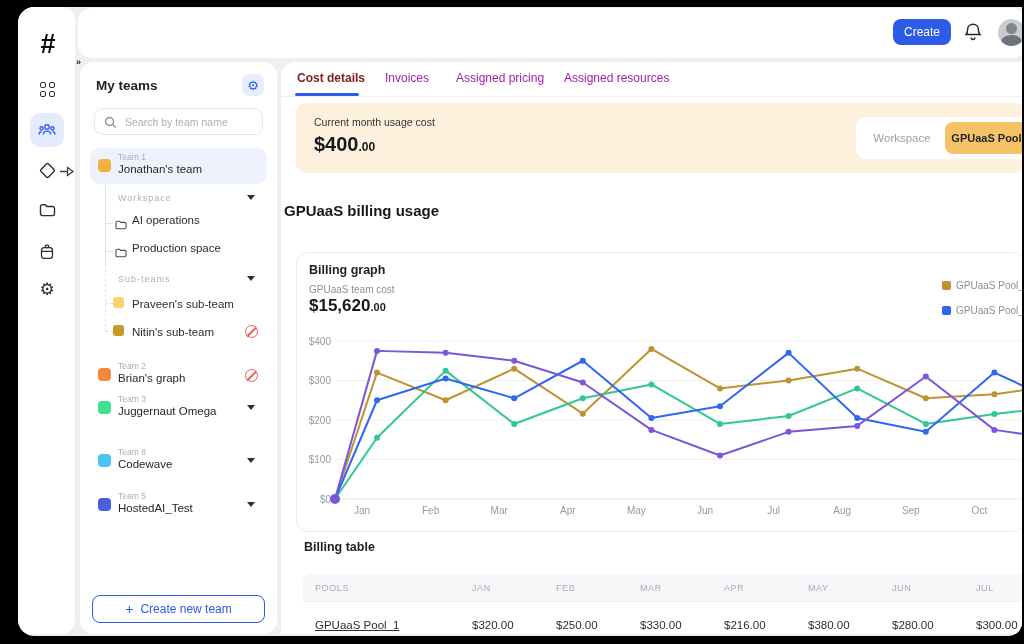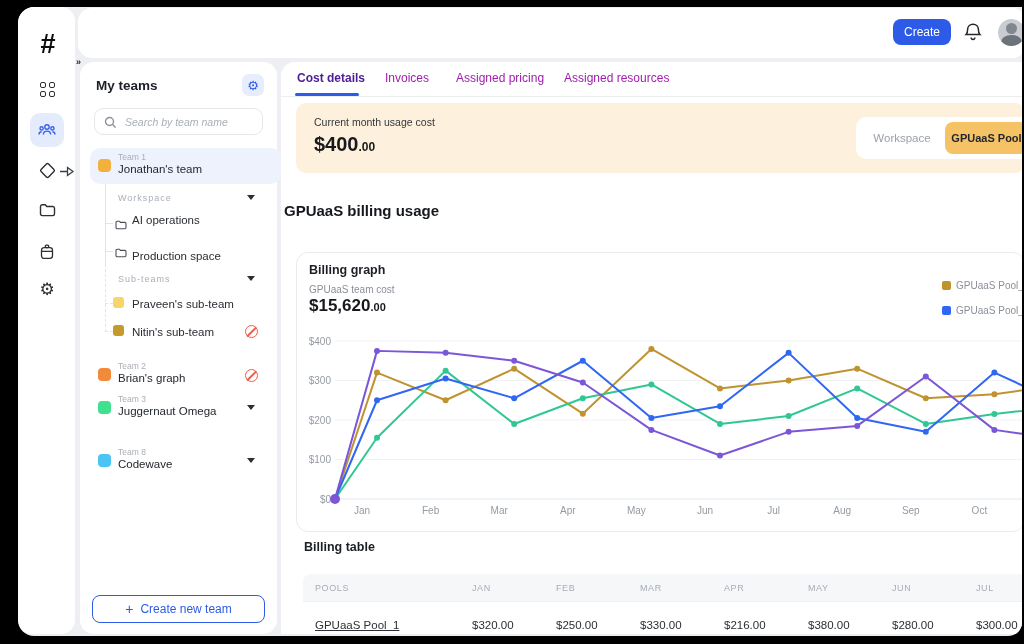--- a/index.html
+++ b/index.html
@@ -27,24 +27,24 @@
   #avatar{left:920px;top:11px;width:27px;height:27px;border-radius:50%;background:#c9cdd2;overflow:hidden;}
   #avatar .head{position:absolute;left:8px;top:4px;width:11px;height:11px;border-radius:50%;background:#81878f;}
   #avatar .body{position:absolute;left:3px;top:16px;width:21px;height:14px;border-radius:50% 50% 0 0;background:#6d737b;}
   
   #teams{left:62px;top:55px;width:197px;height:572px;border-radius:14px;}
   #teamsTitle{left:16px;top:16px;font-size:13.5px;font-weight:bold;color:#1c2026;}
   #teamsGear{left:162px;top:12px;width:22px;height:22px;background:#e7edfc;border-radius:7px;
     color:#2d5be8;font-size:13px;display:flex;align-items:center;justify-content:center;cursor:pointer;}
   #searchBox{left:14px;top:46px;width:167px;height:25px;border:1px solid #e4e6ea;border-radius:9px;}
   #searchBox input{position:absolute;left:28px;top:1px;width:130px;height:21px;border:none;outline:none;
-    font-size:10.5px;color:#3a3f46;font-family:"Liberation Sans",sans-serif;background:transparent;font-style:italic;}
+    font-size:10.5px;color:#3a3f46;font-family:"Liberation Sans",sans-serif;background:transparent;}
   #searchBox input::placeholder{color:#a9afb9;}
   #searchIc{left:9px;top:6px;color:#8d939c;}
-  .trow{left:10px;width:191px;height:36px;border-radius:10px;cursor:pointer;}
+  .trow{left:10px;width:177px;height:36px;border-radius:10px;cursor:pointer;}
   .trow.sel{background:#eef2fc;}
   .tava{position:absolute;left:8px;top:11px;width:13px;height:13px;border-radius:4px;}
   .tlab{position:absolute;left:28px;top:4px;font-size:8.5px;color:#a9aeb8;}
   .tname{position:absolute;left:28px;top:15px;font-size:11.5px;color:#23272e;}
   .chev{position:absolute;width:0;height:0;border-left:4px solid transparent;border-right:4px solid transparent;
     border-top:5px solid #2a2e35;cursor:pointer;}
   .block{position:absolute;width:11px;height:11px;border:1.6px solid #e8604c;border-radius:50%;}
   .block:before{content:"";position:absolute;left:-1px;top:4.6px;width:13px;height:1.6px;background:#e8604c;
     transform:rotate(-45deg);}
   .secLab{position:absolute;left:38px;font-size:9px;letter-spacing:1px;color:#a9aeb8;}
@@ -56,21 +56,21 @@
   .sw{position:absolute;left:33px;width:11px;height:11px;border-radius:3px;}
   .foldic{position:absolute;left:35px;}
   #createTeam{left:12px;top:533px;width:171px;height:26px;border:1.5px solid #2d5be8;border-radius:8px;
     color:#2d5be8;font-size:12px;display:flex;align-items:center;justify-content:center;gap:7px;cursor:pointer;background:#fff;}
   #collapseArrow{left:41px;top:156px;color:#3a3f46;cursor:pointer;}
   #dblChev{left:58px;top:50px;font-size:9px;color:#23272e;font-weight:bold;}
   
   #main{left:263px;top:55px;width:770px;height:572px;border-radius:14px 0 0 0;overflow:hidden;}
   #tabsRow{position:absolute;left:0;top:0;width:100%;height:34px;border-bottom:1px solid #ebedf0;}
   .tab{position:absolute;top:9px;font-size:12px;color:#a21caf;cursor:pointer;white-space:nowrap;}
-  .tab.active{color:#4c1d95;font-weight:bold;}
+  .tab.active{color:#7f1d1d;font-weight:bold;}
   #tabUnderline{position:absolute;left:14px;top:31px;width:64px;height:3px;background:#2d5be8;border-radius:2px;}
   #banner{position:absolute;left:15px;top:41px;width:729px;height:70px;background:#fdf0dc;border-radius:10px;}
   #bannerLabel{position:absolute;left:18px;top:13px;font-size:10.5px;color:#33373d;}
   .amtMain{font-size:20px;font-weight:bold;color:#17191d;}
   .amtCents{font-size:12px;font-weight:bold;color:#17191d;}
   #bannerAmt{position:absolute;left:18px;top:30px;}
   #toggle{position:absolute;left:560px;top:14px;width:176px;height:42px;background:#fff;border-radius:10px;}
   #togWorkspace{position:absolute;left:0;top:0;width:92px;height:42px;display:flex;align-items:center;
     justify-content:center;font-size:11.5px;color:#9aa1ab;cursor:pointer;}
   #togPool{position:absolute;left:89px;top:5px;width:83px;height:32px;background:#f5c366;border-radius:8px;
@@ -211,21 +211,21 @@
       <svg width="12" height="10" viewBox="0 0 12 10" fill="none" stroke="#4a4f57" stroke-width="1.1">
         <path d="M1 2.4c0-.7.5-1.2 1.2-1.2h2.2l1.1 1.2h4.3c.7 0 1.2.5 1.2 1.2v4c0 .7-.5 1.2-1.2 1.2H2.2C1.5 8.8 1 8.3 1 7.6z"></path>
       </svg>
     </span>
     <div class="item" style="top:152px;">AI operations</div>
     <span class="foldic" style="top:182px;">
       <svg width="12" height="10" viewBox="0 0 12 10" fill="none" stroke="#4a4f57" stroke-width="1.1">
         <path d="M1 2.4c0-.7.5-1.2 1.2-1.2h2.2l1.1 1.2h4.3c.7 0 1.2.5 1.2 1.2v4c0 .7-.5 1.2-1.2 1.2H2.2C1.5 8.8 1 8.3 1 7.6z"></path>
       </svg>
     </span>
-    <div class="item" style="top:180px;margin-top:8px;">Production space</div>
+    <div class="item" style="top:180px;">Production space</div>
 
     <div class="secLab" style="top:212px;">Sub-teams</div>
     <div class="chev" style="left:167px;top:214px;"></div>
 
     <span class="sw" style="top: 235px; background: rgb(246, 213, 106);"></span>
     <div class="item" style="top:236px;">Praveen's sub-team</div>
     <span class="sw" style="top: 263px; background: rgb(196, 154, 42);"></span>
     <div class="item" style="top:264px;">Nitin's sub-team</div>
     <span class="block" style="left:165px;top:263px;"></span>
 
@@ -243,20 +243,26 @@
       <span class="chev" style="left:157px;top:15px;"></span>
     </div>
 
     <div class="trow abs" style="top:381px;">
       <span class="tava" style="background: rgb(74, 196, 242);"></span>
       <span class="tlab">Team 8</span>
       <span class="tname">Codewave</span>
       <span class="chev" style="left:157px;top:15px;"></span>
     </div>
 
+    <div class="trow abs" style="top:425px;">
+      <span class="tava" style="background: rgb(74, 95, 224);"></span>
+      <span class="tlab">Team 5</span>
+      <span class="tname">HostedAI_Test</span>
+      <span class="chev" style="left:157px;top:15px;"></span>
+    </div>
 
     <div id="createTeam" class="abs">
       <span style="font-size:14px;line-height:14px;">+</span>
       <span>Create new team</span>
     </div>
   </div>
 
   <div id="main" class="card">
     <div id="tabsRow">
       <span class="tab active" style="left:16px;">Cost details</span>

